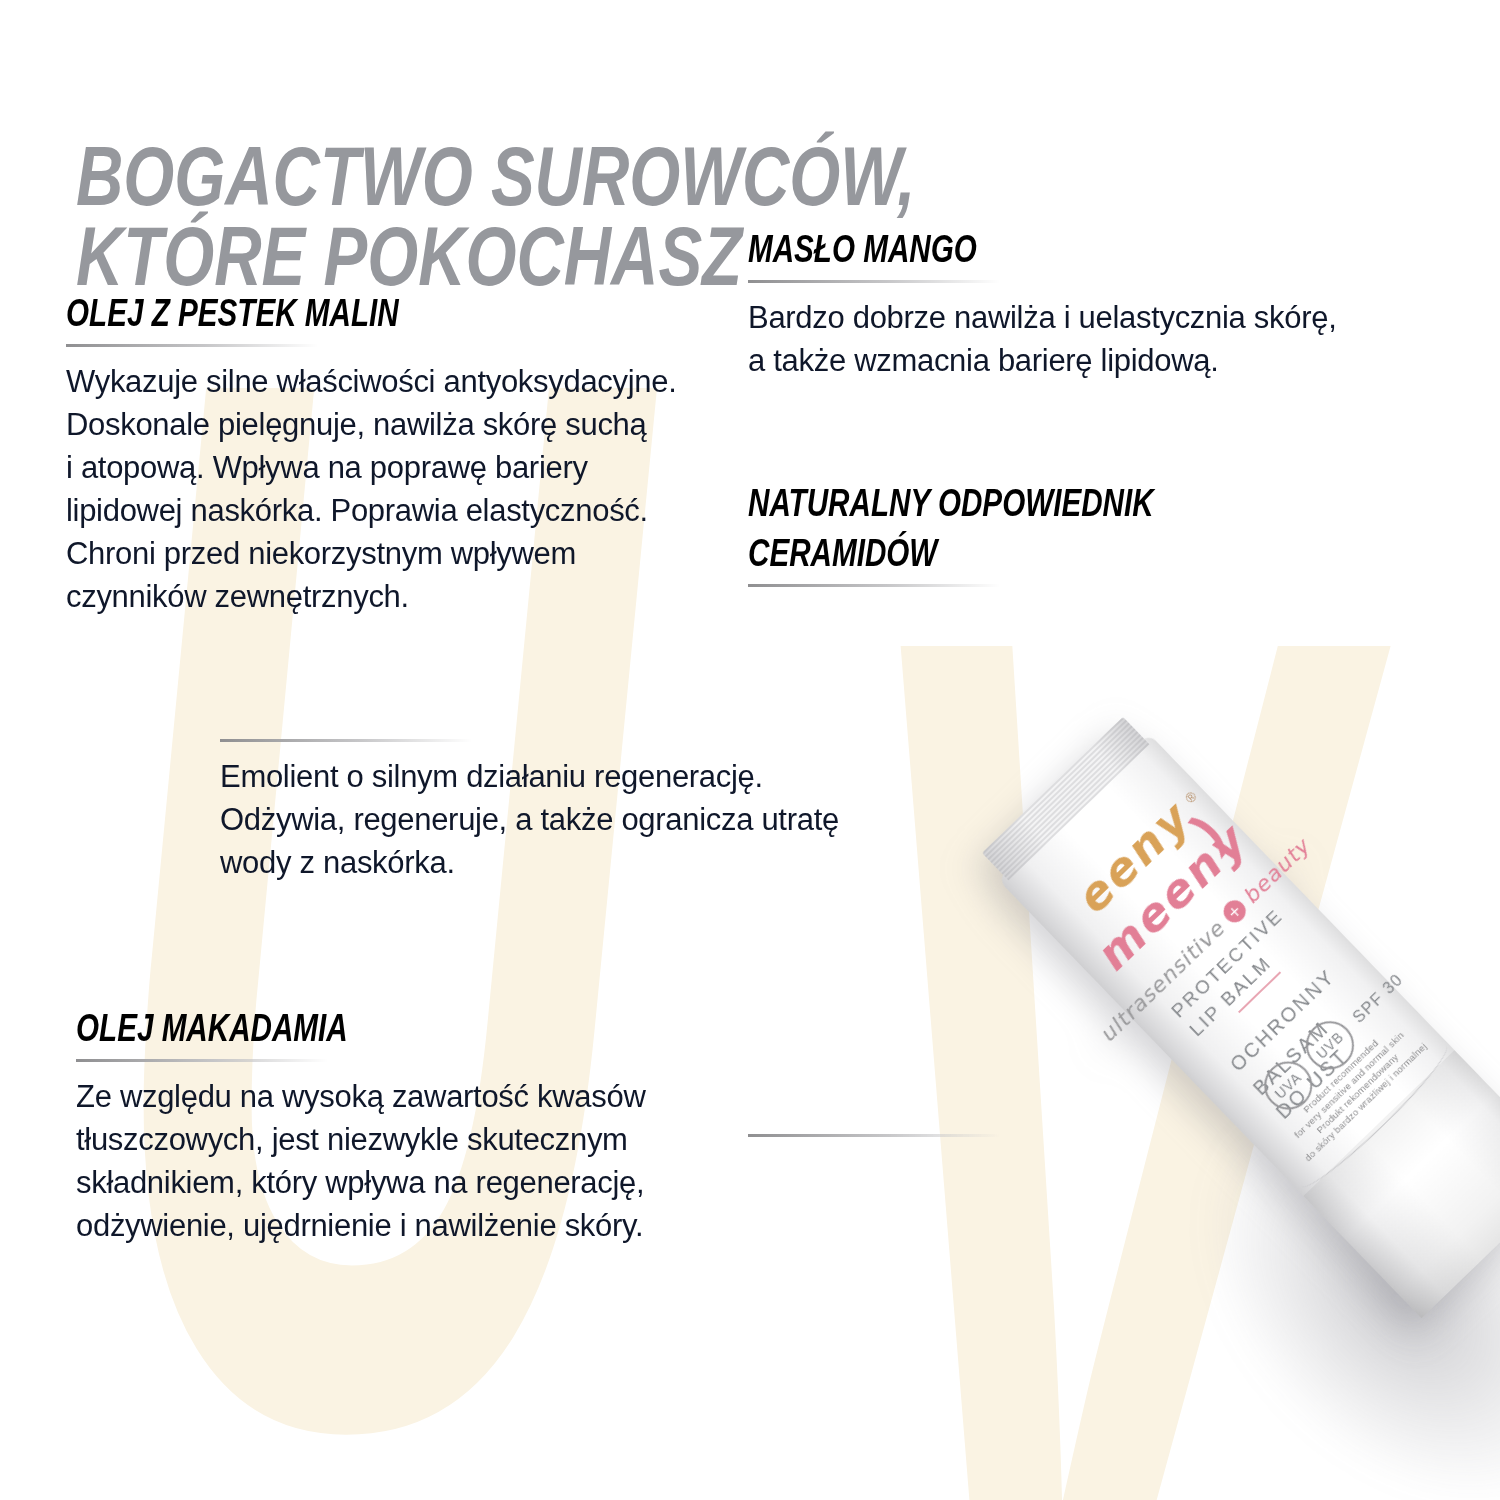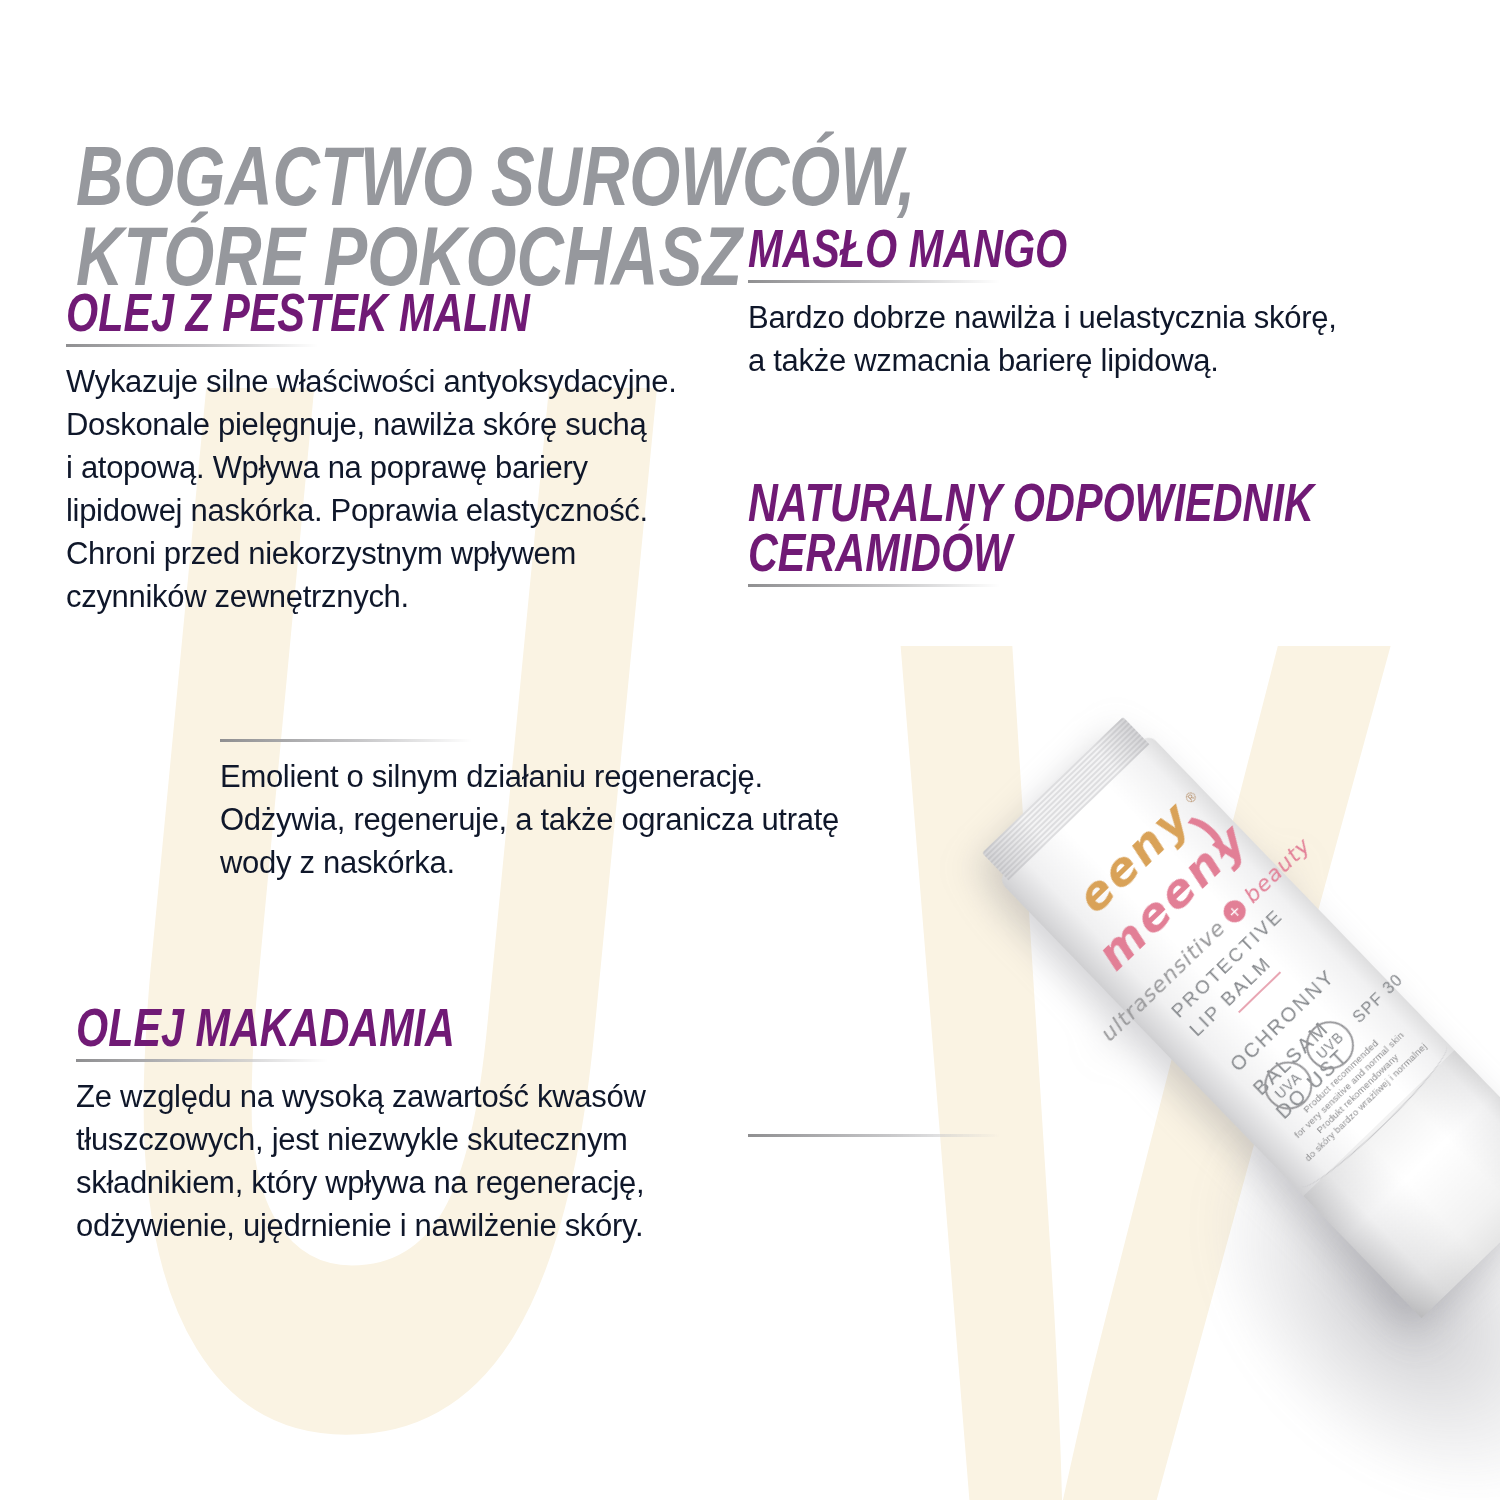--- a/index.html
+++ b/index.html
@@ -20,22 +20,22 @@
   .wm-v{left:838px;top:408px;}
   
   .title{
     position:absolute;left:76px;top:56px;z-index:2;
     font-size:84px;line-height:80px;font-weight:700;font-style:italic;
     color:#96989d;white-space:pre-line;
   }
   .squeeze{display:inline-block;transform:scaleX(0.78);transform-origin:0 50%;white-space:pre-line;}
   .section{position:absolute;z-index:2;display:flex;flex-direction:column;align-items:flex-start;}
   .sec-heading{
-    font-size:53px;line-height:50px;font-weight:700;font-style:italic;
-    color:#701a75;white-space:pre-line;
+    font-size:38px;line-height:50px;font-weight:700;font-style:italic;
+    color:#000000;white-space:pre-line;
   }
   .sec-underline{
     width:252px;height:3px;margin-top:6px;
     background:linear-gradient(90deg,#8f8f91 0%,#c6c6c8 55%,rgba(205,205,206,0.25) 90%,rgba(255,255,255,0));
   }
   .sec-body{
     margin-top:13px;
     font-size:31px;line-height:43px;letter-spacing:-0.3px;
     color:#0f172a;white-space:pre-line;
   }

